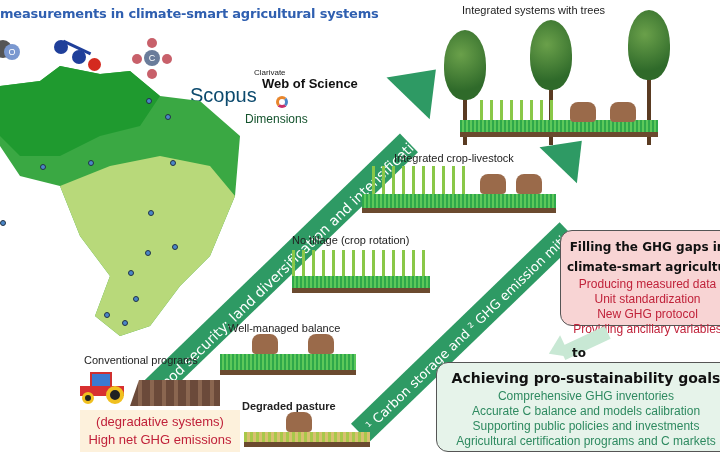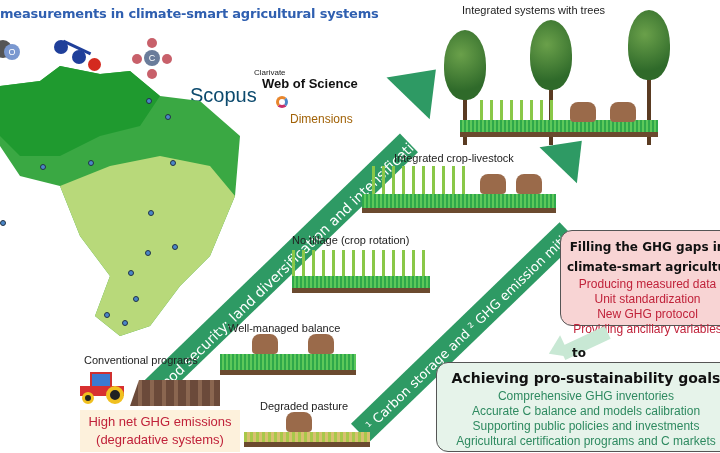--- a/index.html
+++ b/index.html
@@ -46,21 +46,21 @@
   <div style="position:absolute;left:15px;top:0;width:10px;height:10px;border-radius:50%;background:#c8606a;"></div>
   <div style="position:absolute;left:15px;top:31px;width:10px;height:10px;border-radius:50%;background:#c8606a;"></div>
   <div style="position:absolute;left:0;top:16px;width:10px;height:10px;border-radius:50%;background:#c8606a;"></div>
   <div style="position:absolute;left:30px;top:16px;width:10px;height:10px;border-radius:50%;background:#c8606a;"></div>
 </div>
 
 <div class="abs" style="left:190px;top:84px;font-size:20px;color:#0c4a6e;">Scopus</div>
 <div class="abs" style="left:254px;top:68px;font-size:8px;font-weight:normal;color:#222;">Clarivate</div>
 <div class="abs" style="left:262px;top:76px;font-size:13px;font-weight:bold;color:#111;">Web of Science</div>
 <div class="abs" style="left:276px;top:96px;width:12px;height:12px;border-radius:50%;border:3px solid #e8862c;border-right-color:#4a86c8;border-bottom-color:#c8306a;"></div>
-<div class="abs" style="left:245px;top:112px;font-size:12px;color:#a16207;margin-left:45px;">Dimensions</div>
+<div class="abs" style="left:245px;top:112px;font-size:12px;color:#14532d;">Dimensions</div>
 
 <svg class="abs map" viewBox="0 0 250 280">
   <path d="M0,20 L40,15 L60,0 L100,8 L130,5 L160,30 L200,35 L240,70 L235,130 L210,190 L180,220 L150,260 L120,270 L95,250 L110,210 L80,170 L60,120 L20,110 L0,80 Z" fill="#3aa843"></path>
   <path d="M60,120 L110,100 L160,90 L210,100 L235,130 L210,190 L180,220 L150,260 L120,270 L95,250 L110,210 L80,170 Z" fill="#b8d97a"></path>
   <path d="M0,20 L40,15 L60,0 L100,8 L130,5 L160,30 L140,60 L100,70 L60,90 L20,90 L0,70 Z" fill="#1f9a2f"></path>
 </svg>
 <div class="dot" style="left:146px;top:98px;"></div>
 <div class="dot" style="left:165px;top:114px;"></div>
 <div class="dot" style="left:40px;top:164px;"></div>
 <div class="dot" style="left:88px;top:160px;"></div>
@@ -85,25 +85,25 @@
 <div class="abs label" style="left:84px;top:354px;">Conventional programs</div>
 <div class="abs" style="left:80px;top:372px;width:50px;height:30px;">
   <div style="position:absolute;left:10px;top:0;width:22px;height:16px;background:#3a7ad0;border:2px solid #d03030;"></div>
   <div style="position:absolute;left:0;top:14px;width:44px;height:10px;background:#d83030;"></div>
   <div style="position:absolute;left:26px;top:14px;width:18px;height:18px;border-radius:50%;background:#222;border:4px solid #f0c020;"></div>
   <div style="position:absolute;left:2px;top:20px;width:12px;height:12px;border-radius:50%;background:#222;border:3px solid #f0c020;"></div>
 </div>
 <div class="abs" style="left:130px;top:380px;width:90px;height:26px;background:repeating-linear-gradient(90deg,#6b4a3a 0 8px,#8a6650 8px 12px);clip-path:polygon(10% 0,100% 0,100% 100%,0 100%);"></div>
 
 <div class="abs emis">
+  <div>(degradative systems)</div>
   <div>High net GHG emissions</div>
-  <div>(degradative systems)</div>
 </div>
 
-<div class="abs label" style="left:260px;top:400px;">Degraded pasture</div>
+<div class="abs label" style="left:242px;top:400px;font-weight:bold;">Degraded pasture</div>
 <div class="abs" style="left:244px;top:412px;width:126px;">
   <div class="cow" style="margin-left:42px;"></div>
   <div style="height:10px;background:repeating-linear-gradient(90deg,#a8c84a 0 3px,#d8c070 3px 6px);"></div>
   <div class="ground"></div>
 </div>
 
 <div class="abs label" style="left:228px;top:322px;">Well-managed balance</div>
 <div class="abs" style="left:220px;top:332px;width:136px;">
   <div style="position:relative;height:22px;">
     <div class="cow" style="position:absolute;left:32px;top:2px;"></div>

